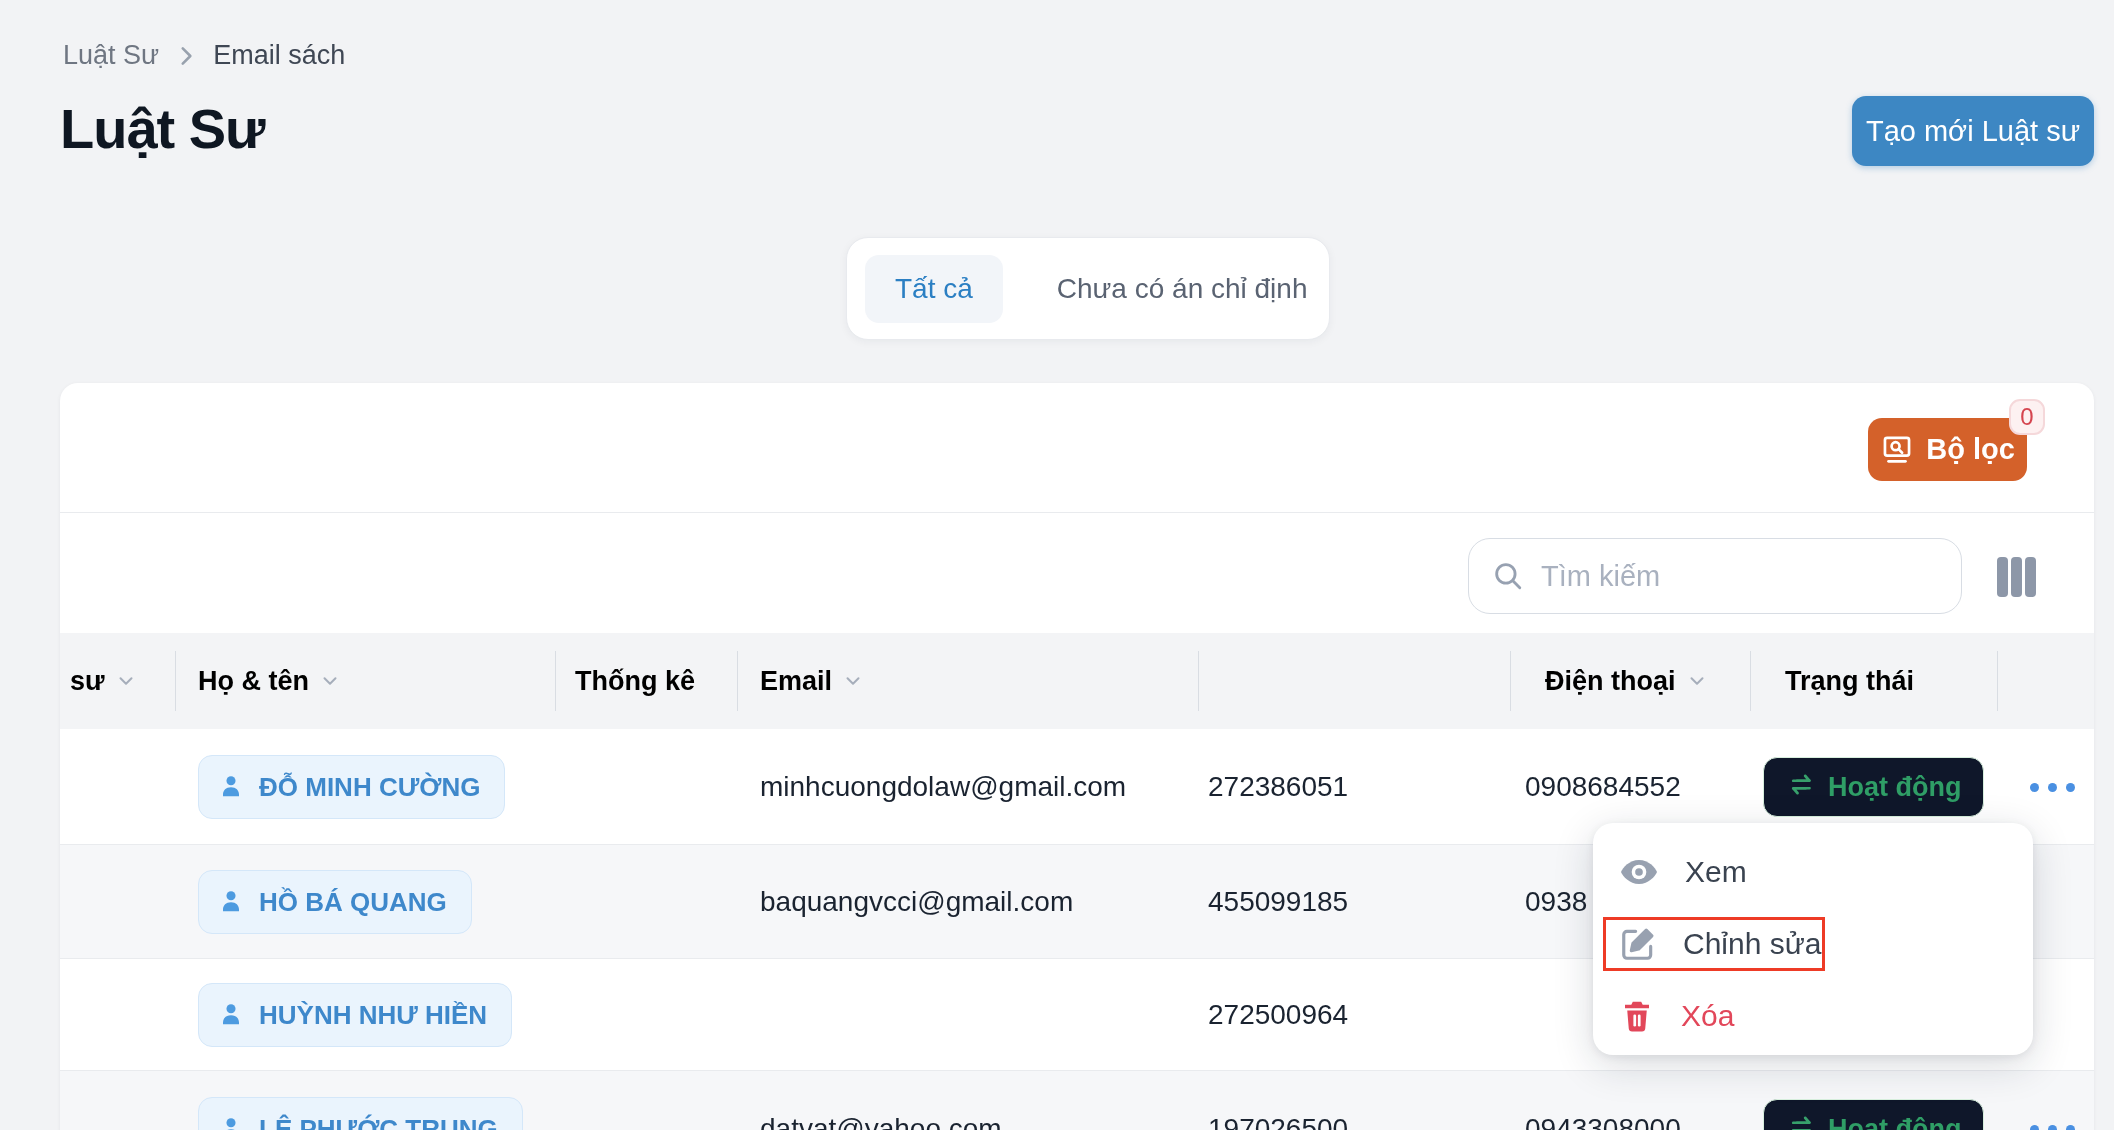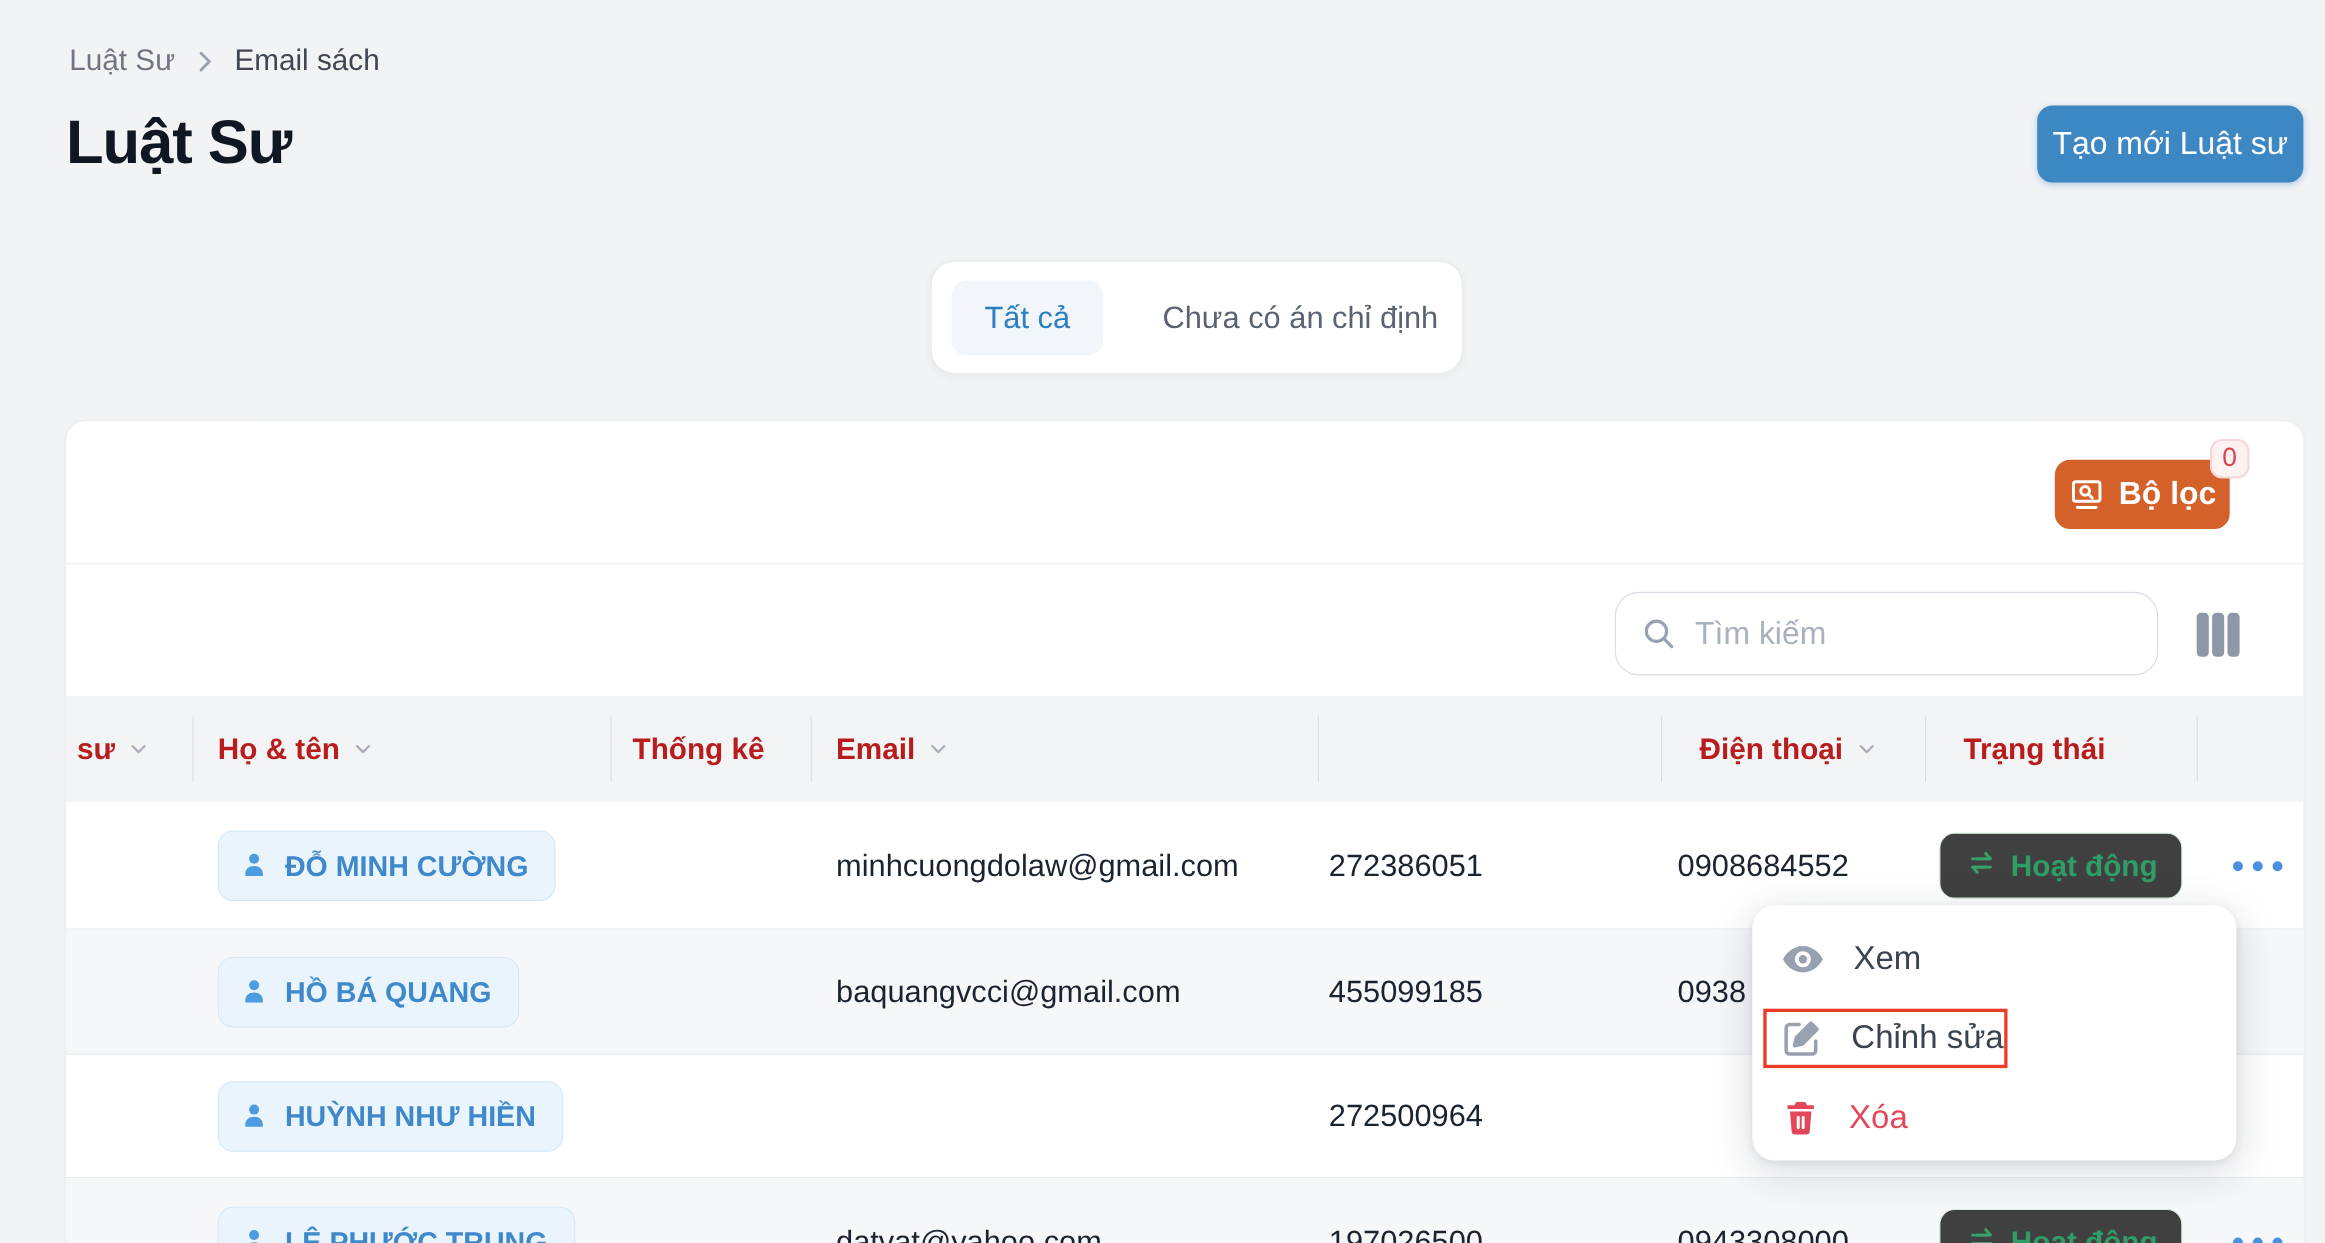--- a/index.html
+++ b/index.html
@@ -62,38 +62,38 @@
     font-family:inherit;
   }
   .search-box input::placeholder { color:#a9b1bf; }
   .columns-btn { position:absolute; left:1930px; top:172px; width:52px; height:44px;
     display:flex; align-items:center; justify-content:center; gap:3px; cursor:pointer; background:none; border:none; }
   .columns-btn i { display:block; width:11px; height:40px; background:#8d97a8; border-radius:4px; }
 
   
   .thead {
     position:absolute; left:0; top:250px; width:100%; height:96px; background:#f3f4f6;
-    font-weight:700; font-size:27px; color:#b91c1c;
+    font-weight:700; font-size:27px; color:#000000;
   }
   .th { position:absolute; top:0; height:100%; display:flex; align-items:center; gap:10px; white-space:nowrap; }
   .col-sep { position:absolute; top:18px; width:1px; height:60px; background:#d9dde3; }
 
   .trow { position:absolute; left:0; width:100%; }
   .trow .td { position:absolute; top:0; height:100%; display:flex; align-items:center; font-size:28px; color:#1a2330; white-space:nowrap; }
   .row-divider { position:absolute; left:0; width:100%; height:1px; background:#e9ebee; }
   .stripe { background:#f6f7f9; }
 
   .name-chip {
     display:flex; align-items:center; gap:12px; height:64px; padding:0 24px 0 16px;
     background:#eaf4fd; border:1.5px solid #d4e7f9; border-radius:14px;
     color:#3e88cb; font-weight:700; font-size:26px; cursor:pointer;
   }
   .status-badge {
     display:flex; align-items:center; gap:12px; height:60px; padding:0 22px;
-    background:#404040; border:1.5px solid #d7efdd; border-radius:14px;
+    background:#0f172a; border:1.5px solid #d7efdd; border-radius:14px;
     color:#2f9e66; font-weight:600; font-size:27px;
   }
   .ellipsis-btn { display:flex; gap:9px; cursor:pointer; background:none; border:none; padding:10px; }
   .ellipsis-btn i { width:9px; height:9px; border-radius:50%; background:#4a90e2; display:block; }
 
   
   .ctx-menu {
     left:1593px; top:823px; width:440px; height:232px; background:#fff; border-radius:20px;
     box-shadow:0 10px 40px rgba(20,30,50,.16), 0 2px 8px rgba(20,30,50,.08); z-index:10;
   }

